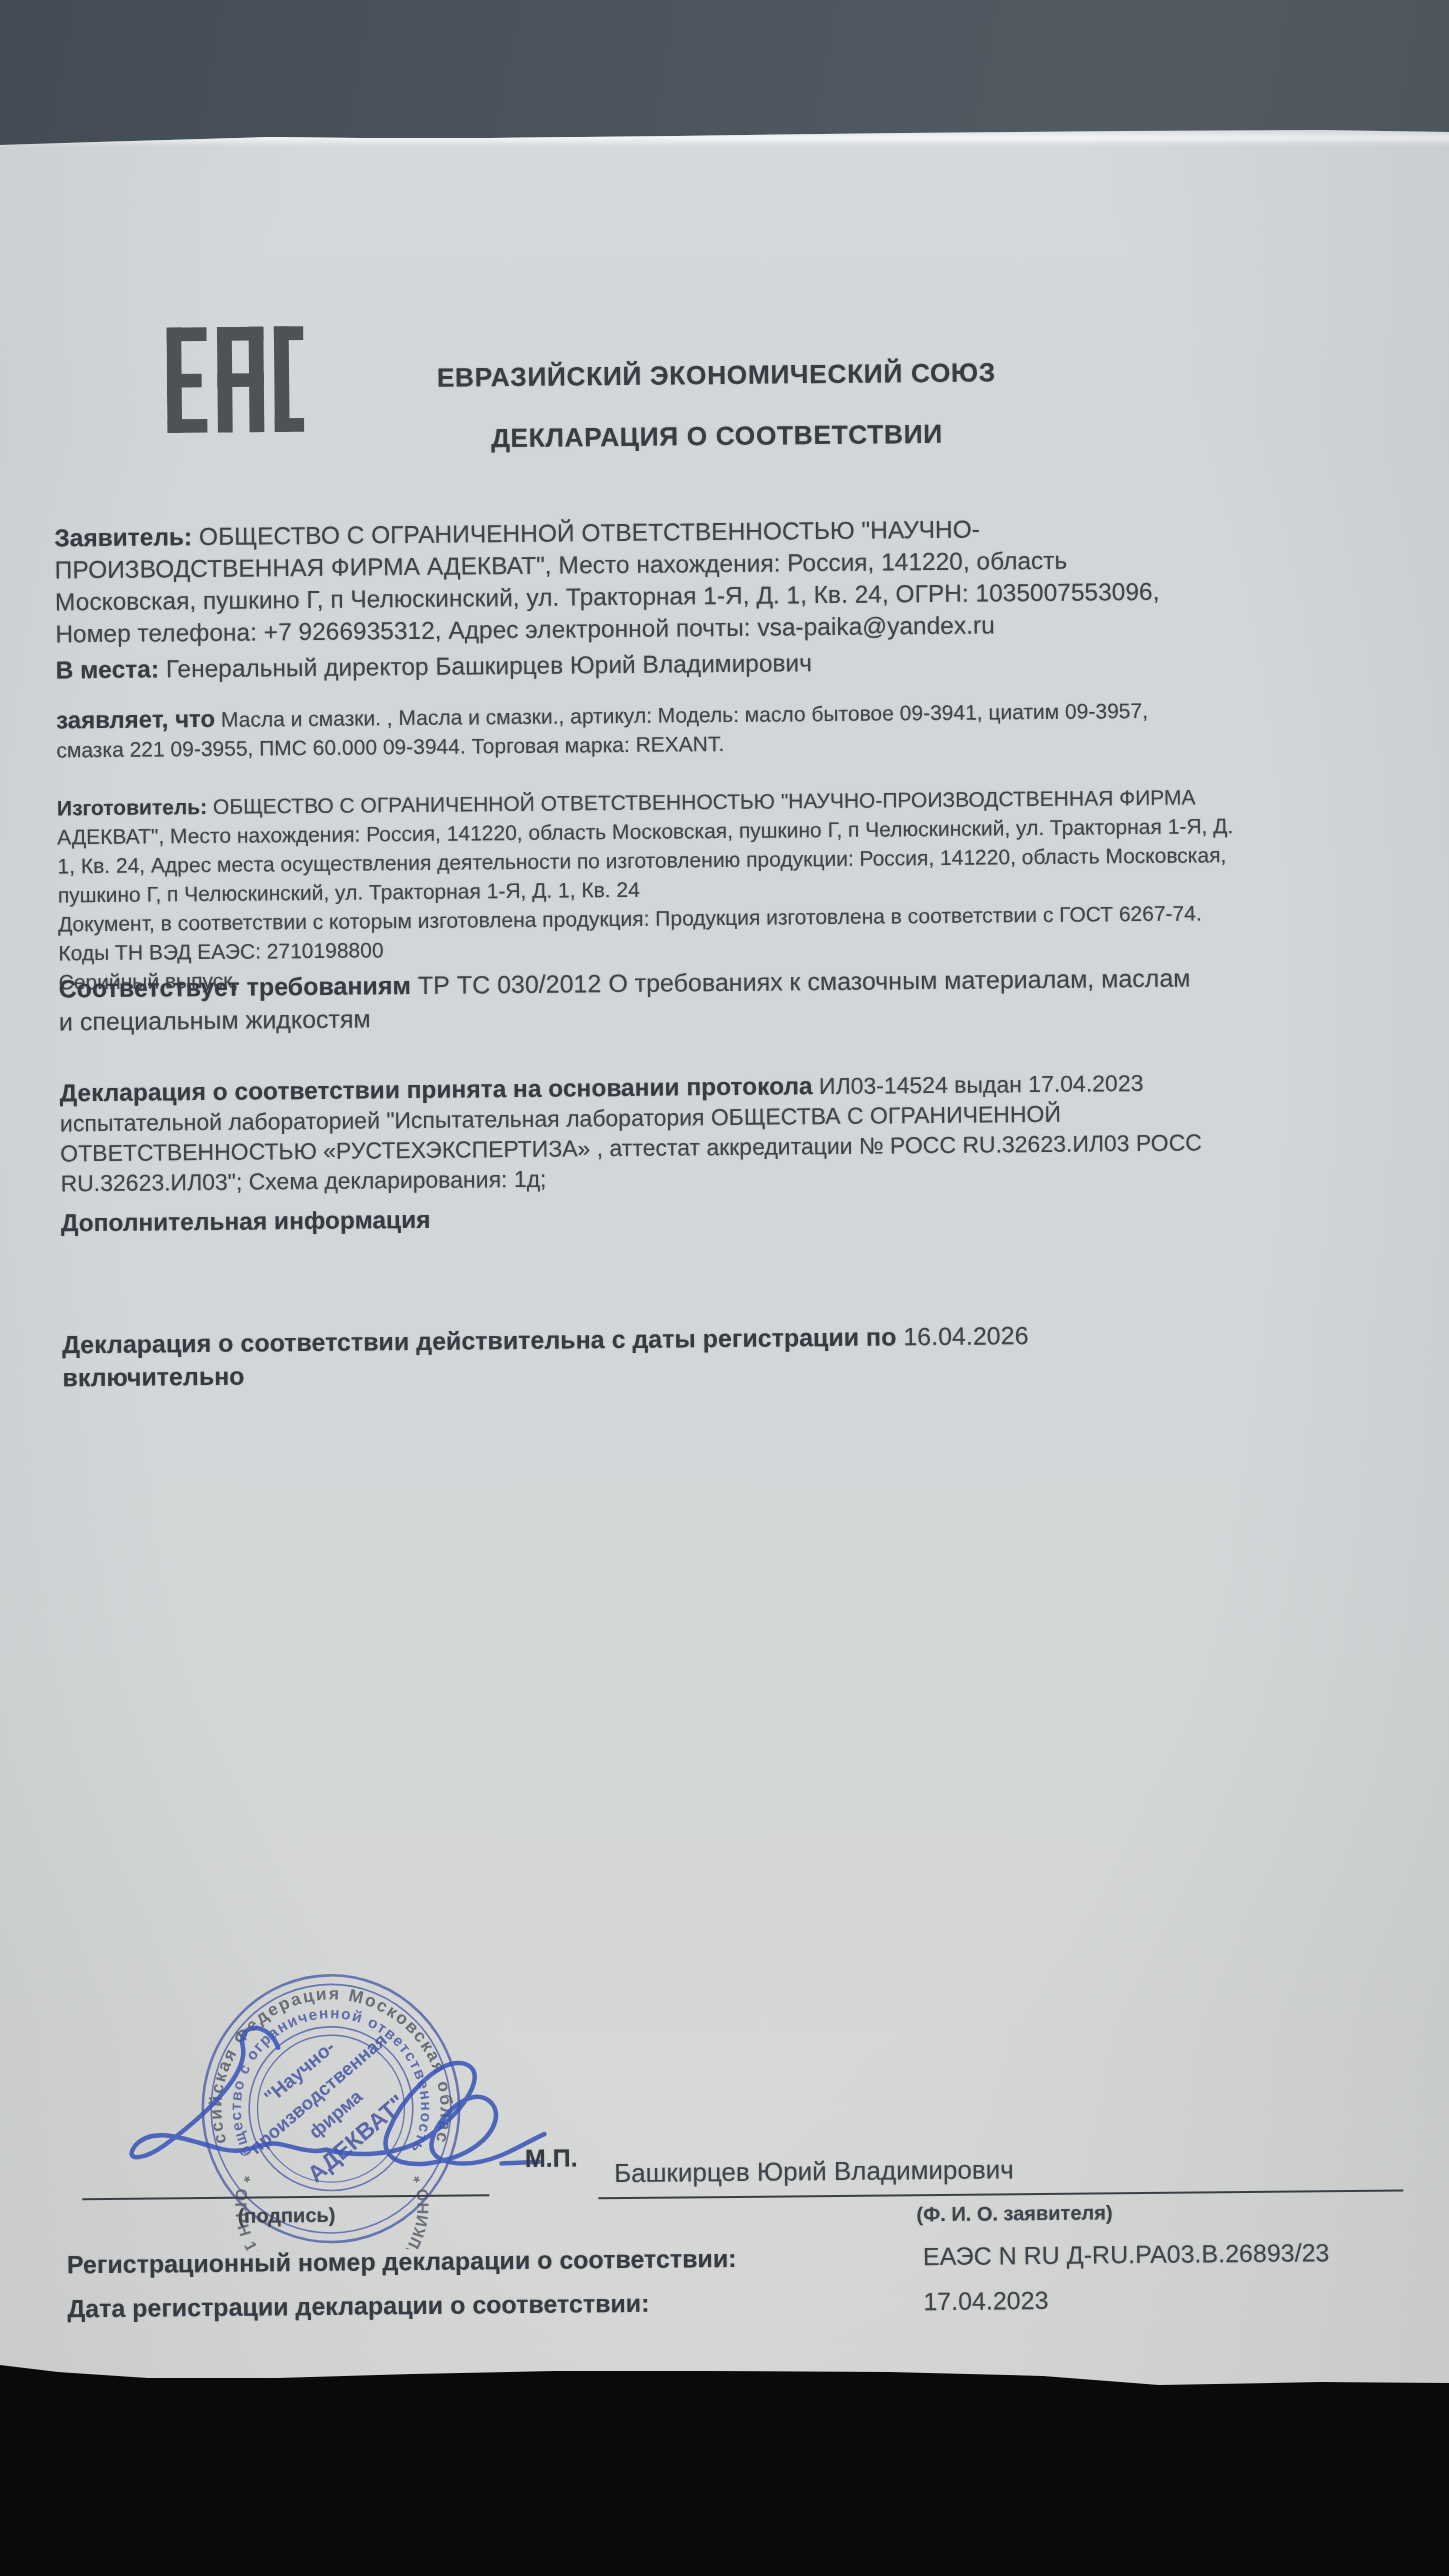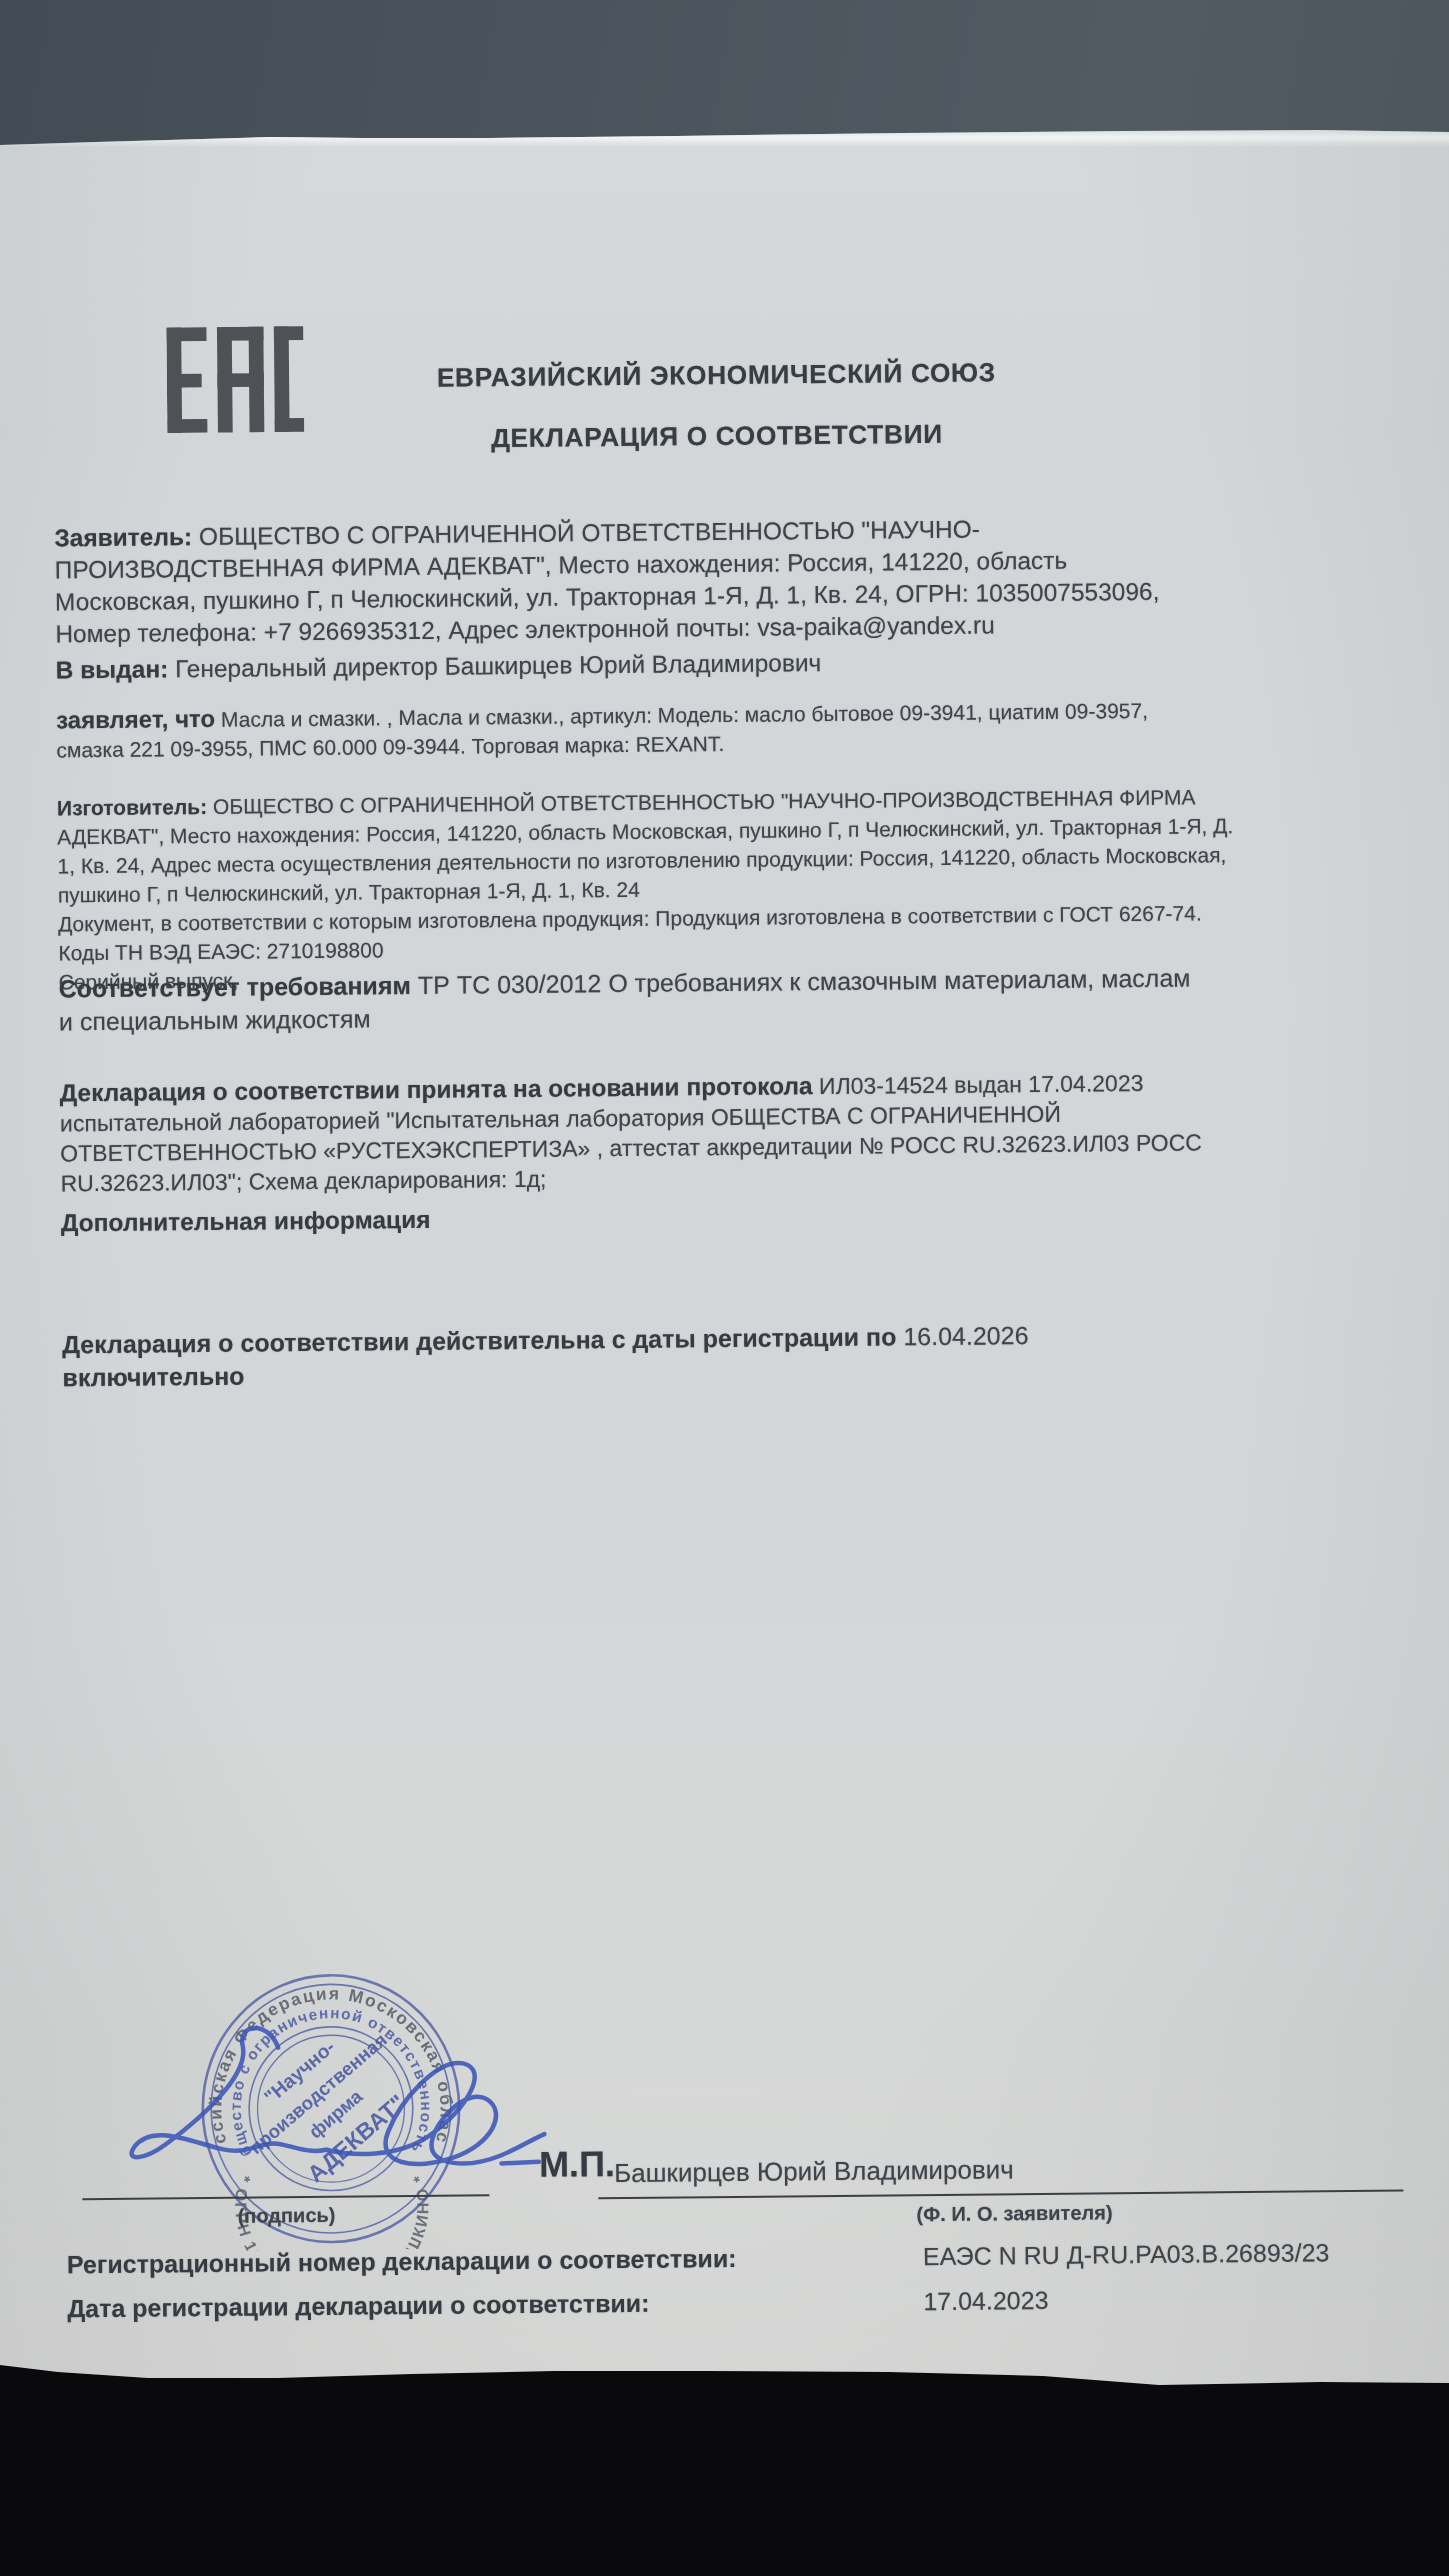--- a/index.html
+++ b/index.html
@@ -84,21 +84,21 @@
     <div class="abs hdr t" style="left:177px;top:359px;width:1095px;">ЕВРАЗИЙСКИЙ ЭКОНОМИЧЕСКИЙ СОЮЗ</div>
     <div class="abs hdr t" style="left:177px;top:420px;width:1095px;">ДЕКЛАРАЦИЯ О СООТВЕТСТВИИ</div>
 
     <div class="abs para t fs38" style="left:61px;top:484px;width:1343px;">
       <span class="b">Заявитель:</span><span> ОБЩЕСТВО С ОГРАНИЧЕННОЙ ОТВЕТСТВЕННОСТЬЮ "НАУЧНО-
 ПРОИЗВОДСТВЕННАЯ ФИРМА АДЕКВАТ", Место нахождения:  Россия, 141220, область
 Московская, пушкино Г, п Челюскинский, ул. Тракторная 1-Я, Д. 1, Кв. 24, ОГРН: 1035007553096,
 Номер телефона: +7 9266935312, Адрес электронной почты: vsa-paika@yandex.ru</span>
     </div>
     <div class="abs para t fs38" style="left:61px;top:616px;width:1343px;">
-      <span class="b">В выдан:</span><span> Генеральный директор Башкирцев Юрий Владимирович</span>
+      <span class="b">В места:</span><span> Генеральный директор Башкирцев Юрий Владимирович</span>
     </div>
 
     <div class="abs" style="left:61px;top:670px;width:1346px;">
       <div class="para t fs33">
         <span class="b" style="font-size:24px;">заявляет, что</span><span>   Масла и смазки. , Масла и смазки., артикул: Модель: масло бытовое 09-3941, циатим 09-3957,
 смазка 221 09-3955, ПМС 60.000 09-3944. Торговая марка: REXANT.</span>
       </div>
       <div class="para t fs33">
         <span class="b">Изготовитель:</span><span> ОБЩЕСТВО С ОГРАНИЧЕННОЙ ОТВЕТСТВЕННОСТЬЮ "НАУЧНО-ПРОИЗВОДСТВЕННАЯ ФИРМА
 АДЕКВАТ", Место нахождения:  Россия, 141220, область Московская, пушкино Г, п Челюскинский, ул. Тракторная 1-Я, Д.
@@ -160,21 +160,21 @@
     </svg>
 
     <svg class="abs" style="left:48px;top:2008px;" width="509" height="161" viewBox="0 0 790 250">
       <g fill="none" stroke="#3b57b8" stroke-width="7" stroke-linecap="round" opacity="0.88">
         <path d="M 345 55 C 330 12 282 16 290 52 C 298 90 246 148 168 204 C 136 227 104 230 120 207 C 148 170 208 200 258 212 C 298 221 316 200 342 204 C 372 209 390 220 418 214"></path>
         <path d="M 418 214 C 458 224 528 228 578 194 C 640 150 672 92 632 82 C 592 74 534 138 514 188 C 494 238 556 248 616 228 C 676 208 700 158 668 138 C 638 120 588 168 582 204 C 576 240 636 246 688 226 C 716 215 734 203 757 193"></path>
         <path d="M 690 238 L 748 236"></path>
       </g>
     </svg>
 
-    <div class="abs t b" style="left:530px;top:2142px;font-size:36px;">М.П.</div>
+    <div class="abs t b" style="left:516px;top:2142px;font-size:25px;">М.П.</div>
 
     <div class="abs hline" style="left:73px;top:2192px;width:407px;"></div>
     <div class="abs t caption" style="left:185px;top:2200px;width:184px;">(подпись)</div>
 
     <div class="abs t" style="left:605px;top:2157px;font-size:26px;">Башкирцев Юрий Владимирович</div>
     <div class="abs hline" style="left:589px;top:2196px;width:805px;"></div>
     <div class="abs t caption" style="left:886px;top:2205px;width:238px;">(Ф. И. О. заявителя)</div>
 
     <div class="abs t b fs39" style="left:57px;top:2242px;">Регистрационный номер декларации о соответствии:</div>
     <div class="abs t fs39" style="left:913px;top:2242px;">ЕАЭС N RU Д-RU.РА03.В.26893/23</div>

